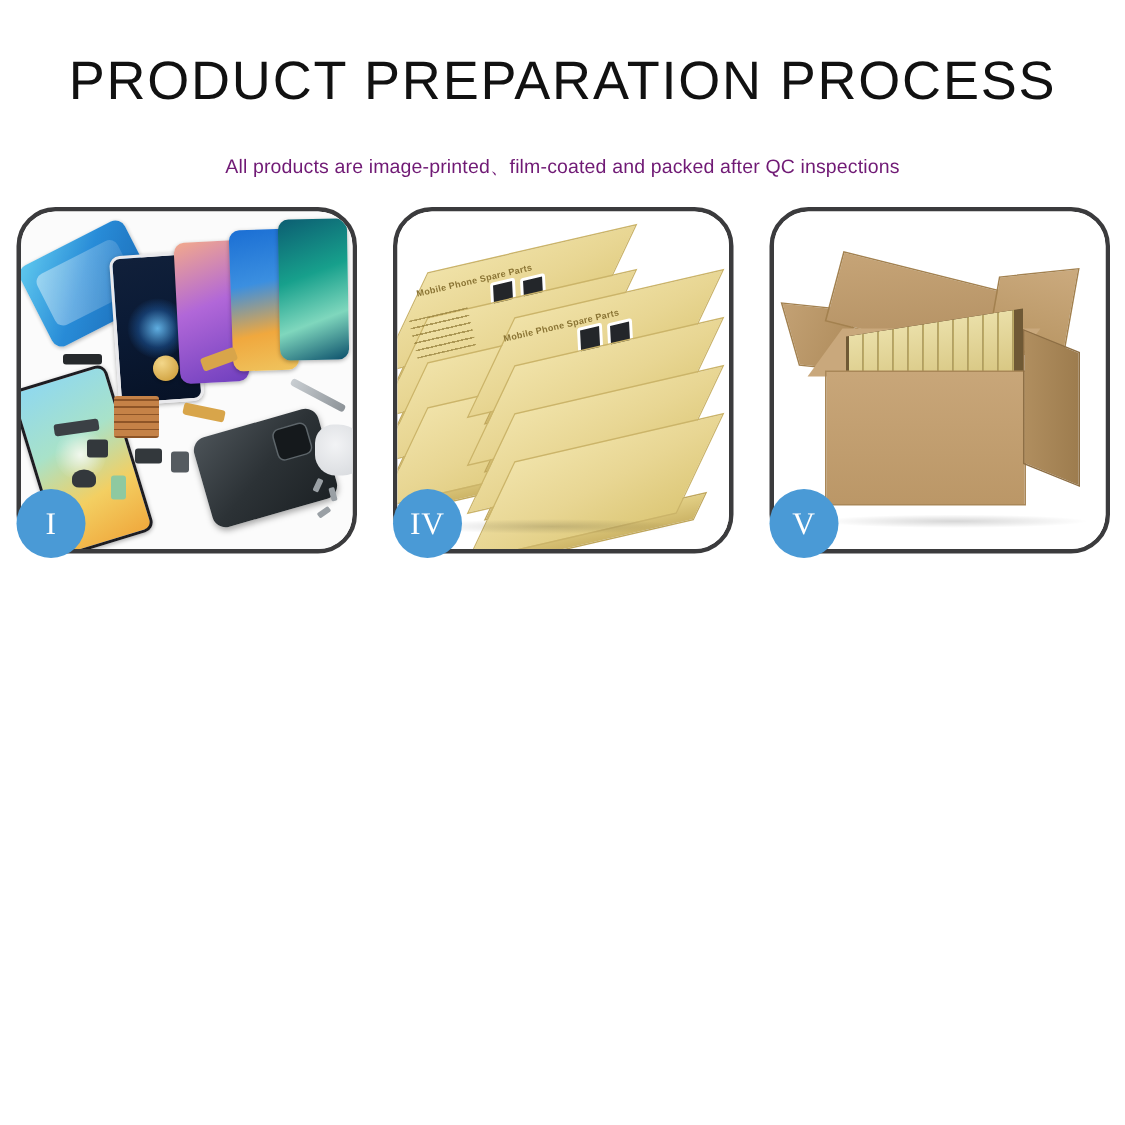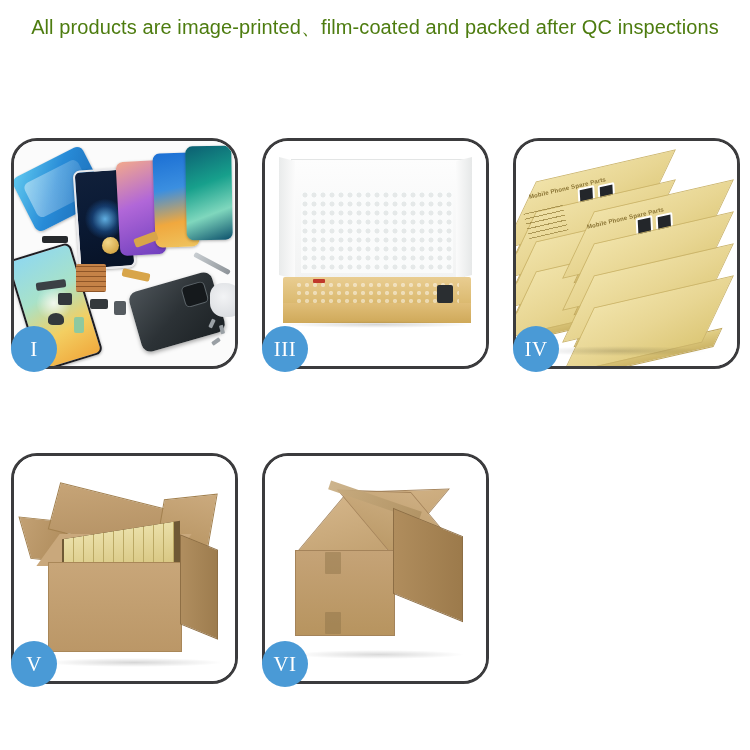--- a/index.html
+++ b/index.html
@@ -18,23 +18,23 @@
     font-size:36px;
     letter-spacing:1.2px;
     color:#111111;
     font-weight:400;
     margin:0;
     padding-top:36px;
     line-height:1.0;
     font-family:"Liberation Sans", sans-serif;
   }
   .subtitle{
-    font-size:20px;
-    color:#4d7c0f;
-    margin:0;
+    font-size:13px;
+    color:#701a75;
+    margin:16px;
     padding-top:14px;
     letter-spacing:0.1px;
     font-family:"Liberation Sans", sans-serif;
   }
 
   
   .grid{
     position:absolute;
     left:11px; top:138px;
     width:728px; height:546px;
@@ -320,20 +320,21 @@
   .p6 .t2{left:60px;top:156px;}
   .p6 .shadow{position:absolute;left:28px;bottom:22px;width:172px;height:9px;
     background:radial-gradient(ellipse at center,rgba(0,0,0,.15),rgba(0,0,0,0) 70%);}
 </style>
 </head>
 <body>
 
 <div class="page">
 
   <div class="header">
+    <h1 class="title">PRODUCT PREPARATION PROCESS</h1>
     <p class="subtitle">All products are image-printed、film-coated and packed after QC inspections</p>
   </div>
 
   <div class="grid">
 
     <div class="panel">
       <div class="panel-inner p1">
         <div class="scrn film"></div>
         <div class="scrn ph-a"></div>
         <div class="scrn ph-b"></div>
@@ -355,34 +356,20 @@
         <div class="tweez"></div>
         <div class="wipe"></div>
         <div class="scrw w1"></div>
         <div class="scrw w2"></div>
         <div class="scrw w3"></div>
       </div>
       <div class="badge">I</div>
     </div>
 
 
-    <div class="panel">
-      <div class="panel-inner p3">
-        <div class="lid"></div>
-        <div class="lidl"></div>
-        <div class="lidr"></div>
-        <div class="foam"></div>
-        <div class="tray"></div>
-        <div class="item"></div>
-        <div class="red"></div>
-        <div class="trayface"></div>
-        <div class="shadow"></div>
-      </div>
-      <div class="badge">III</div>
-    </div>
 
     <div class="panel">
       <div class="panel-inner p4">
         <div class="stack">
           <div class="bx" style="left:4px;  top:28px;">
             <div class="side"></div>
             <div class="top"></div>
             <div class="lbl">Mobile Phone Spare Parts</div>
             <div class="win" style="left:58px;top:18px;"></div>
             <div class="win" style="left:78px;top:15px;"></div>
@@ -445,28 +432,15 @@
           <span style="left:92px"></span>
             <span style="left:102px"></span>
         </div>
         <div class="cbody"></div>
         <div class="cside"></div>
         <div class="shadow"></div>
       </div>
       <div class="badge">V</div>
     </div>
 
-    <div class="panel">
-      <div class="panel-inner p6">
-        <div class="top"></div>
-        <div class="top2"></div>
-        <div class="tape"></div>
-        <div class="front"></div>
-        <div class="right"></div>
-        <div class="tab t1"></div>
-        <div class="tab t2"></div>
-        <div class="shadow"></div>
-      </div>
-      <div class="badge">VI</div>
-    </div>
 
   </div>
 </div>
 
 </body></html>

